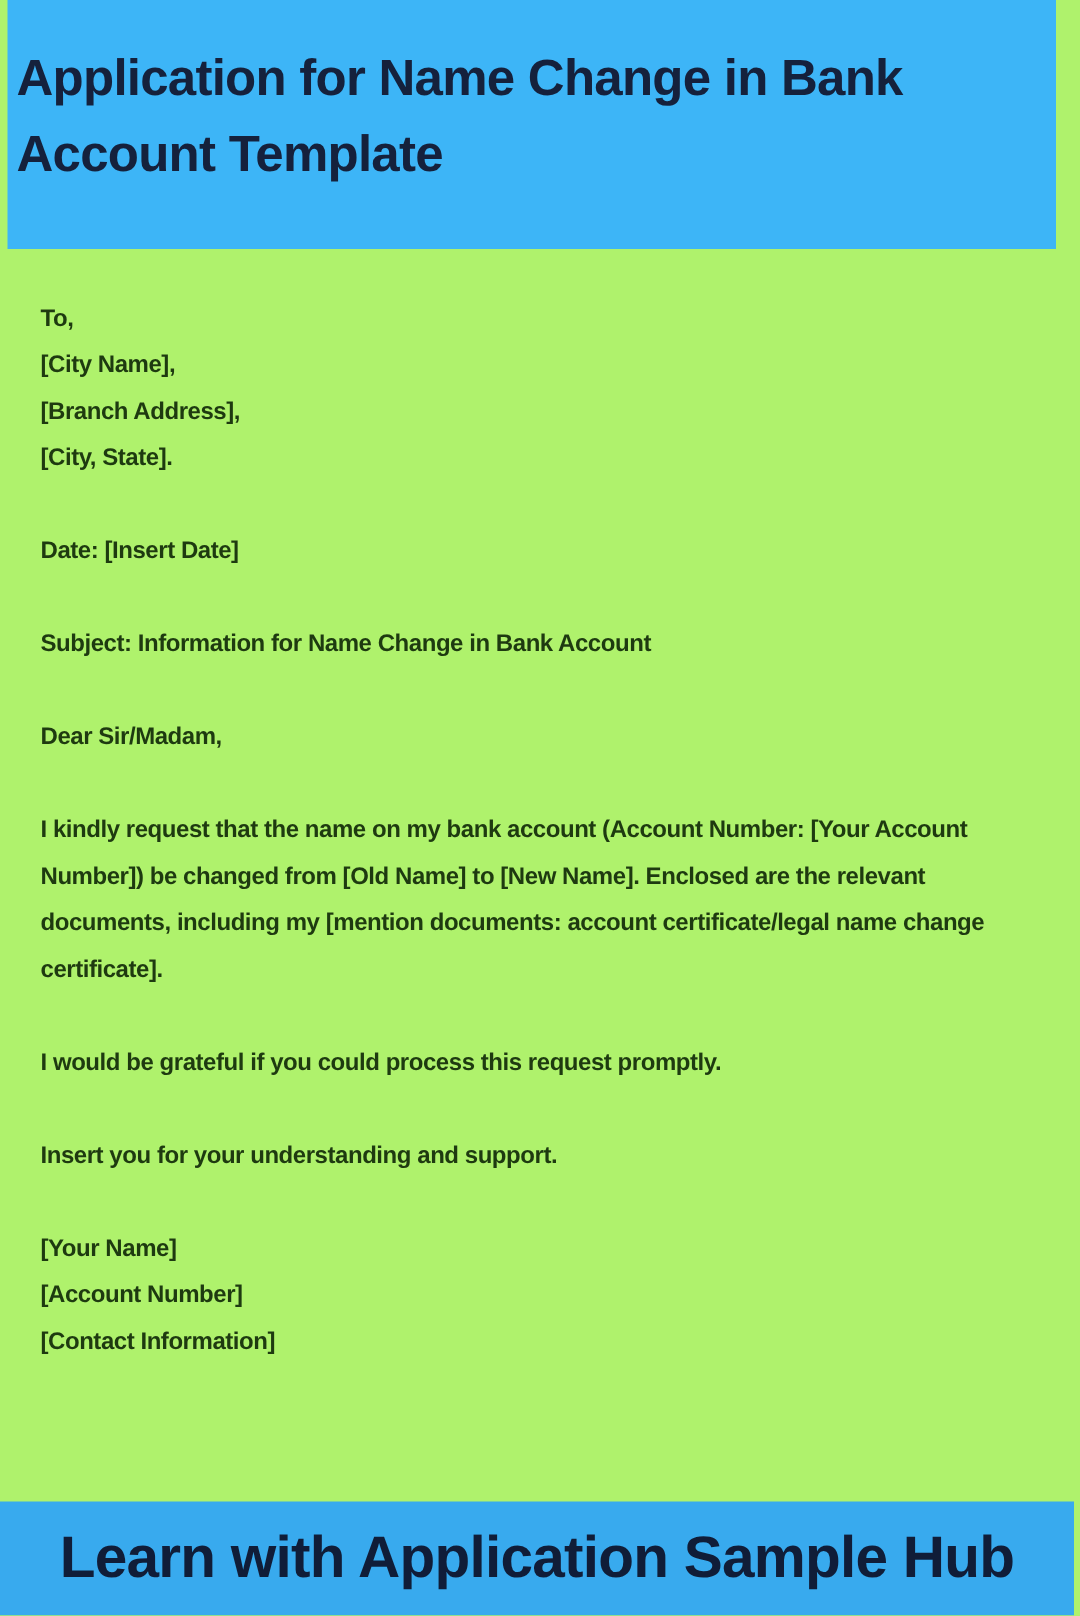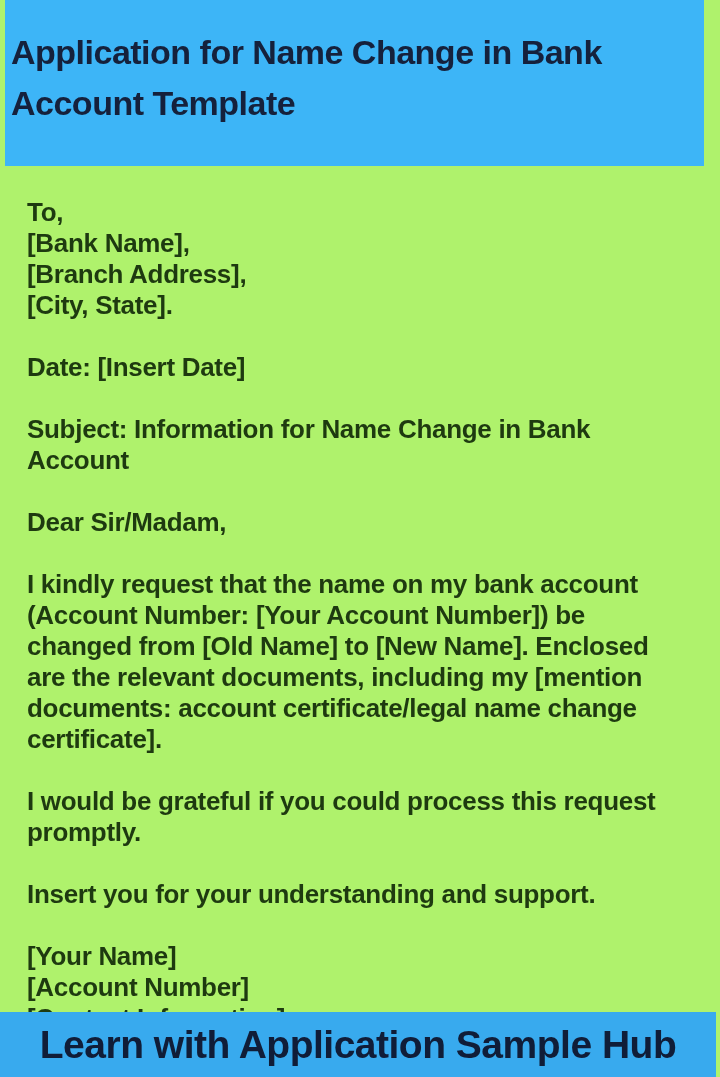--- a/index.html
+++ b/index.html
@@ -32,33 +32,33 @@
   .letter {
     position: absolute;
     top: 166px;
     left: 0;
     right: 0;
     height: 616px;
     box-sizing: border-box;
     padding: 31px 28px 0 27px;
     color: #1e3a10;
     font-weight: bold;
-    font-size: 26px;
+    font-size: 16px;
     line-height: 31px;
     letter-spacing: -0.3px;
   }
   .letter p { margin: 0 0 31px 0; max-width: 664px; }
   .letter p:last-child { margin-bottom: 0; }
   .line { display: block; }
   .banner-bottom {
     position: absolute;
     bottom: 0;
     left: 0;
     right: 4px;
-    height: 65px;
+    height: 76px;
     background: #38aaee;
     display: flex;
     align-items: center;
     justify-content: center;
   }
   .banner-bottom .footer-text {
     font-size: 39px;
     font-weight: bold;
     color: #101d38;
     letter-spacing: -0.5px;
@@ -68,21 +68,21 @@
 </head>
 <body>
 
 <header class="banner-top">
   <h1>Application for Name Change in Bank Account Template</h1>
 </header>
 
 <main class="letter">
   <p>
     <span class="line">To,</span>
-    <span class="line">[Bank Name],</span>
+    <span class="line">[City Name],</span>
     <span class="line">[Branch Address],</span>
     <span class="line">[City, State].</span>
   </p>
 
   <p>Date: [Insert Date]</p>
 
   <p>Subject: Information for Name Change in Bank Account</p>
 
   <p>Dear Sir/Madam,</p>
 

